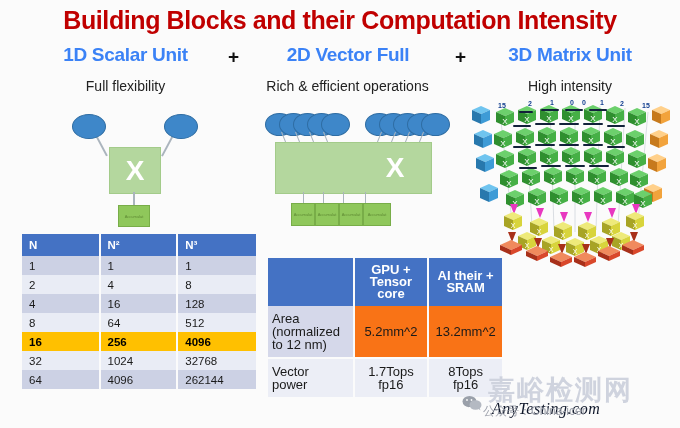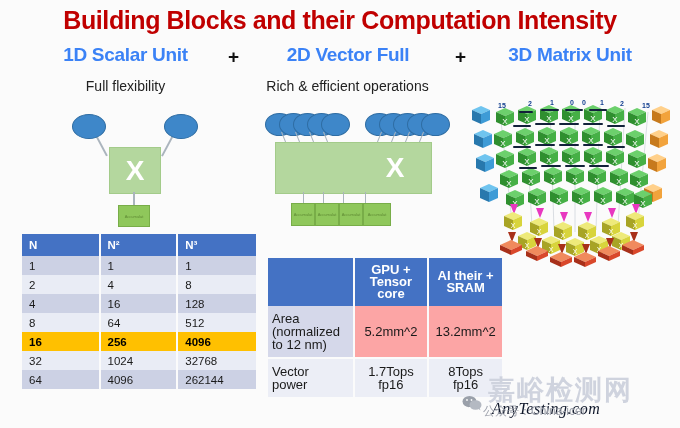--- a/index.html
+++ b/index.html
@@ -75,21 +75,21 @@
   .tblC th{
     background:#4472c4;color:#fff;font-weight:bold;text-align:center;
     padding:6px 2px;border-right:2px solid #fbfbfb;line-height:12px;
   }
   .tblC th.blank{background:#4472c4;}
   .tblC td{
     padding:6px 4px;color:#1a1a1a;border-right:2px solid #fbfbfb;
     border-bottom:2px solid #fbfbfb;line-height:13px;vertical-align:middle;
   }
   .tblC td.lbl{text-align:left;background:#eceef6;}
-  .tblC tr.r1 td.val{background:#fca5a5;text-align:center;}
+  .tblC tr.r1 td.val{background:#f97316;text-align:center;}
   .tblC tr.r2 td.val{background:#eceef6;text-align:center;}
   .tblC tr.r1 td.lbl{background:#d5d8ea;}
   .tblC col.k{width:86px;} .tblC col.a{width:75px;} .tblC col.b{width:75px;}
 
   
   .wm{position:absolute;pointer-events:none;}
   .wm-cn{left:488px;top:372px;color:#cfd3de;font-size:27px;font-weight:bold;letter-spacing:2px;}
   .wm-en{left:492px;top:400px;color:#0f172a;font-size:16px;font-style:italic;
     font-family:"Liberation Serif","DejaVu Serif",serif;letter-spacing:0.5px;}
   .wm-wx{left:483px;top:403px;color:#9fa3ad;font-size:12px;}
@@ -106,20 +106,21 @@
     <div class="head h1">1D Scalar Unit</div>
     <div class="plus p1">+</div>
     <div class="head h2">2D Vector Full</div>
     <div class="plus p2">+</div>
     <div class="head h3">3D Matrix Unit</div>
   </div>
 
   <div class="subs">
     <div class="sub s1">Full flexibility</div>
     <div class="sub s2">Rich &amp; efficient operations</div>
+    <div class="sub s3">High intensity</div>
   </div>
 
   <div class="diag1">
     <div class="lead" style="left:50px;top:22px;width:1.5px;height:34px;transform:rotate(-28deg);transform-origin:top center;"></div>
     <div class="lead" style="left:137px;top:22px;width:1.5px;height:34px;transform:rotate(28deg);transform-origin:top center;"></div>
     <div class="ell" style="left:32px;top:10px;width:32px;height:23px;"></div>
     <div class="ell" style="left:124px;top:10px;width:32px;height:23px;"></div>
     <div class="gbox xmark" style="left:69px;top:43px;width:50px;height:45px;font-size:28px;line-height:45px;">X</div>
     <div class="lead" style="left:93px;top:88px;width:1.5px;height:14px;"></div>
     <div class="accbox" style="left:78px;top:101px;width:30px;height:20px;">Accumulat</div>

